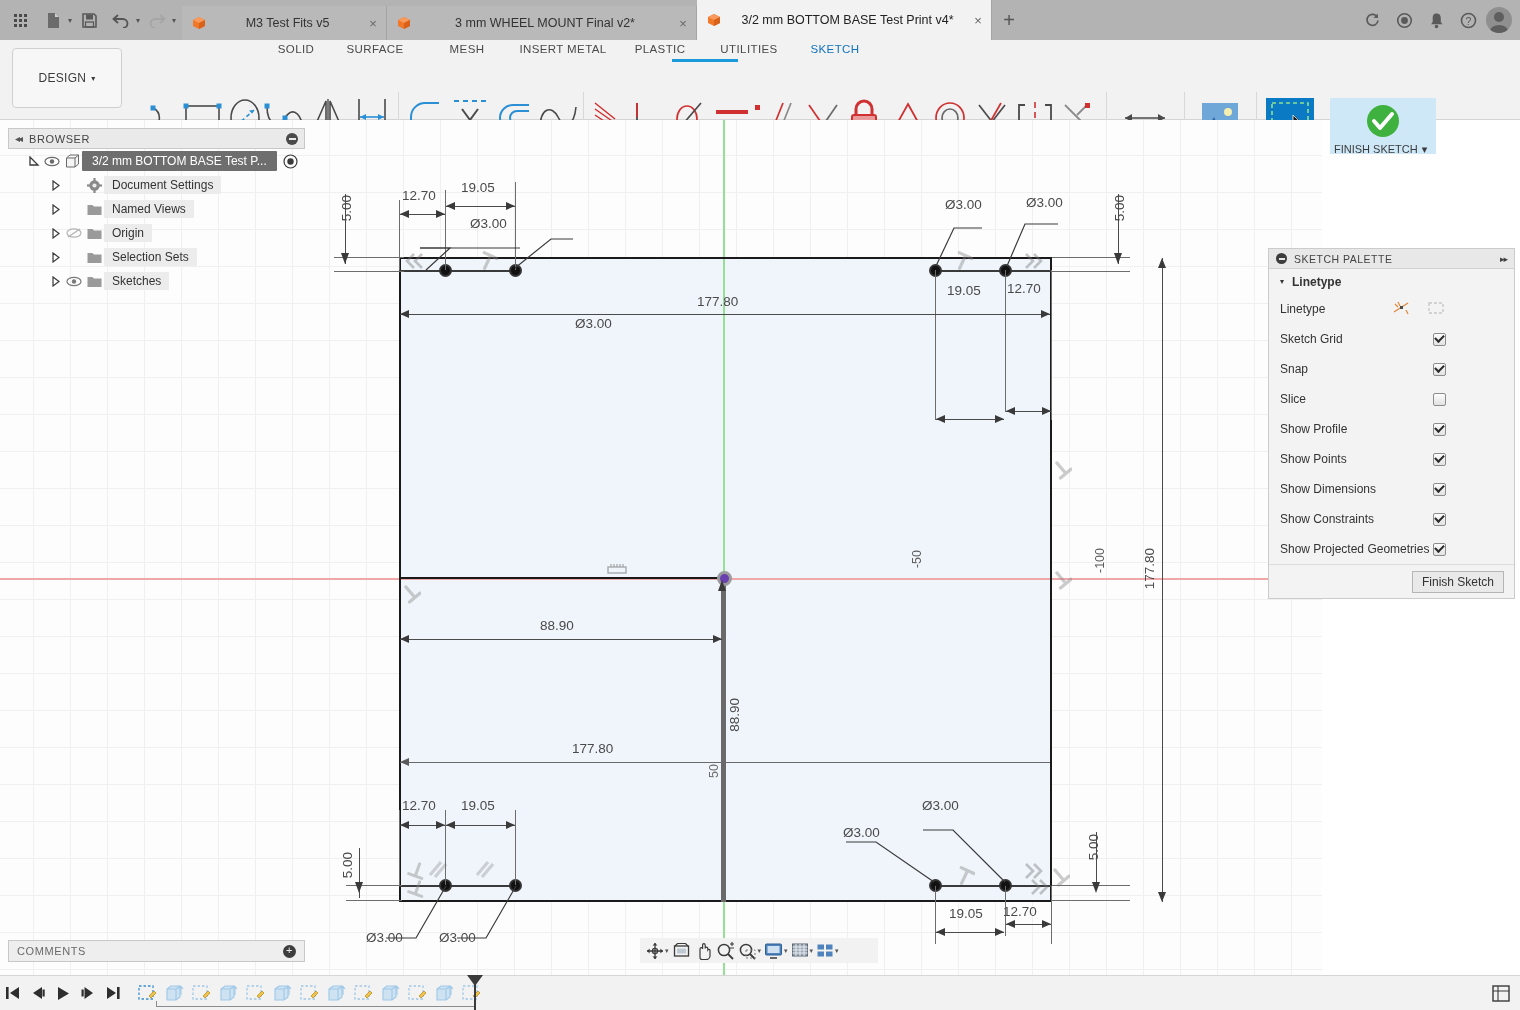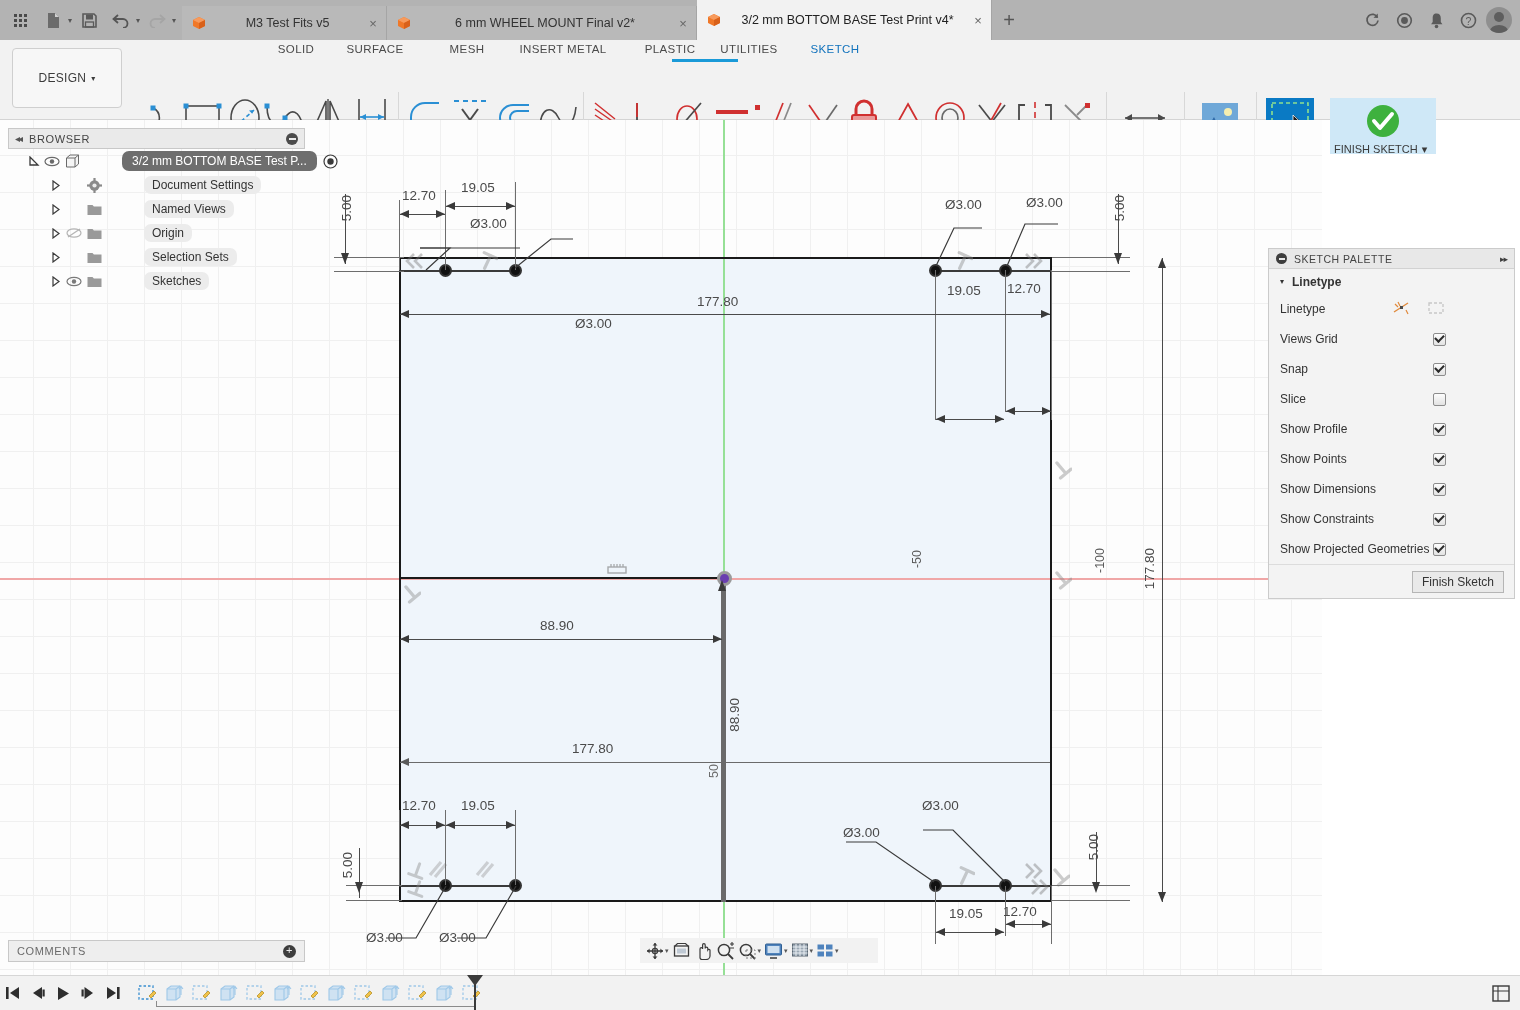--- a/index.html
+++ b/index.html
@@ -71,21 +71,21 @@
   #bro-head{height:21px;border:1px solid #c8c8c8;background:#eaeaea;display:flex;align-items:center;
     padding:0 6px;font-size:11px;color:#444;letter-spacing:.6px;}
   #bro-head .lt{color:#555;margin-right:8px;font-size:10px;letter-spacing:-2px;}
   #bro-head .minus{margin-left:auto;width:12px;height:12px;border-radius:50%;background:#4a4a4a;
     display:flex;align-items:center;justify-content:center;}
   #bro-head .minus i{display:block;width:7px;height:2px;background:#eaeaea;}
   .trow{height:24px;display:flex;align-items:center;font-size:12px;color:#333;}
   .tri{width:16px;height:16px;flex:0 0 auto;display:flex;align-items:center;justify-content:center;}
   .eye{width:20px;flex:0 0 auto;display:flex;align-items:center;justify-content:center;}
   .ficon{width:20px;flex:0 0 auto;display:flex;align-items:center;justify-content:center;}
-  .tlabel{background:#ececec;padding:2px 8px;border-radius:7px;white-space:nowrap;margin-left:40px;}
+  .tlabel{background:#ececec;padding:2px 8px;border-radius:1px;white-space:nowrap;}
   #rootrow .tlabel{background:#6e6e6e;color:#fff;padding:3px 10px;}
 
   
   #comments{position:absolute;left:8px;top:940px;width:297px;height:22px;
     border:1px solid #c8c8c8;background:#eeeeee;display:flex;align-items:center;padding:0 8px;
     font-size:11px;color:#6a6a6a;letter-spacing:.6px;}
   #comments .plus{margin-left:auto;width:13px;height:13px;border-radius:50%;background:#3d3d3d;
     color:#eee;font-size:11px;line-height:11px;text-align:center;}
 
   
@@ -226,21 +226,21 @@
           </svg></span>
         <span class="lbl">M3 Test Fits v5</span>
         <span class="tab-x">×</span>
       </div>
       <div class="doc-tab" style="min-width: 310px;">
         <span class="cube-ico"><svg width="14" height="14" viewBox="0 0 14 14">
             <path d="M7 1 L13 4 L13 10 L7 13 L1 10 L1 4 z" fill="#f07828"></path>
             <path d="M7 1 L13 4 L7 7 L1 4 z" fill="#f79a5c"></path>
             <path d="M7 7 L13 4 L13 10 L7 13 z" fill="#d9611a"></path>
           </svg></span>
-        <span class="lbl">6 mm WHEEL MOUNT Final v2*</span>
+        <span class="lbl">3 mm WHEEL MOUNT Final v2*</span>
         <span class="tab-x">×</span>
       </div>
       <div class="doc-tab active" style="min-width: 295px;">
         <span class="cube-ico"><svg width="14" height="14" viewBox="0 0 14 14">
             <path d="M7 1 L13 4 L13 10 L7 13 L1 10 L1 4 z" fill="#f07828"></path>
             <path d="M7 1 L13 4 L7 7 L1 4 z" fill="#f79a5c"></path>
             <path d="M7 7 L13 4 L13 10 L7 13 z" fill="#d9611a"></path>
           </svg></span>
         <span class="lbl">3/2 mm BOTTOM BASE Test Print v4*</span>
         <span class="tab-x">×</span>
@@ -279,21 +279,21 @@
 <div id="ribbon">
   <div id="wsbtn">
     <span>DESIGN</span>
     <span style="margin-left:5px;font-size:8px">▾</span>
   </div>
   <div class="tabrow" id="ribbonTabs">
       <div class="rbtab" style="position: absolute; left: 130px; width: 72px; top: 3px;">SOLID</div>
       <div class="rbtab" style="position: absolute; left: 200px; width: 90px; top: 3px;">SURFACE</div>
       <div class="rbtab" style="position: absolute; left: 300px; width: 74px; top: 3px;">MESH</div>
       <div class="rbtab" style="position: absolute; left: 380px; width: 106px; top: 3px;">INSERT METAL</div>
-      <div class="rbtab" style="position: absolute; left: 498px; width: 84px; top: 3px;">PLASTIC</div>
+      <div class="rbtab" style="position: absolute; left: 488px; width: 84px; top: 3px;">PLASTIC</div>
       <div class="rbtab" style="position: absolute; left: 580px; width: 78px; top: 3px;">UTILITIES</div>
       <div class="rbtab sel" style="position: absolute; left: 672px; width: 66px; top: 3px;">SKETCH</div>
     </div>
   <div id="sketchUnderline" style="left:672px;top:19px;width:66px;"></div>
 
   <div class="tool" style="left:132px;top:58px;width:50px;height:40px;">
     <svg width="48" height="36" viewBox="0 0 48 36">
         <path d="M4 28 H20 a11 11 0 0 0 0 -20" fill="none" stroke="#4a4a4a" stroke-width="1.6"></path>
         <rect x="1.5" y="25.5" width="5" height="5" fill="#2a8fd4"></rect>
         <rect x="17.5" y="25.5" width="5" height="5" fill="#2a8fd4"></rect>
@@ -940,21 +940,21 @@
               <path d="M2 12 L16 3" stroke="#e08a3c" stroke-width="1.4"></path>
               <path d="M6 2 L8 6 M14 10 L16 14 M3 4 L6 7" stroke="#e08a3c" stroke-width="1.2"></path>
               <rect x="8" y="6" width="3" height="3" fill="#4a4a4a"></rect>
             </svg></span>
           <span><svg width="20" height="16" viewBox="0 0 20 16">
               <rect x="3" y="3" width="14" height="10" fill="none" stroke="#c8c8c8" stroke-width="1.4" stroke-dasharray="3 2"></rect>
             </svg></span>
         </span>
       </div>
       <div class="prow">
-        <span class="pl">Views Grid</span>
+        <span class="pl">Sketch Grid</span>
         <span class="chk on"></span>
       </div>
       <div class="prow">
         <span class="pl">Snap</span>
         <span class="chk on"></span>
       </div>
       <div class="prow">
         <span class="pl">Slice</span>
         <span class="chk"></span>
       </div>

